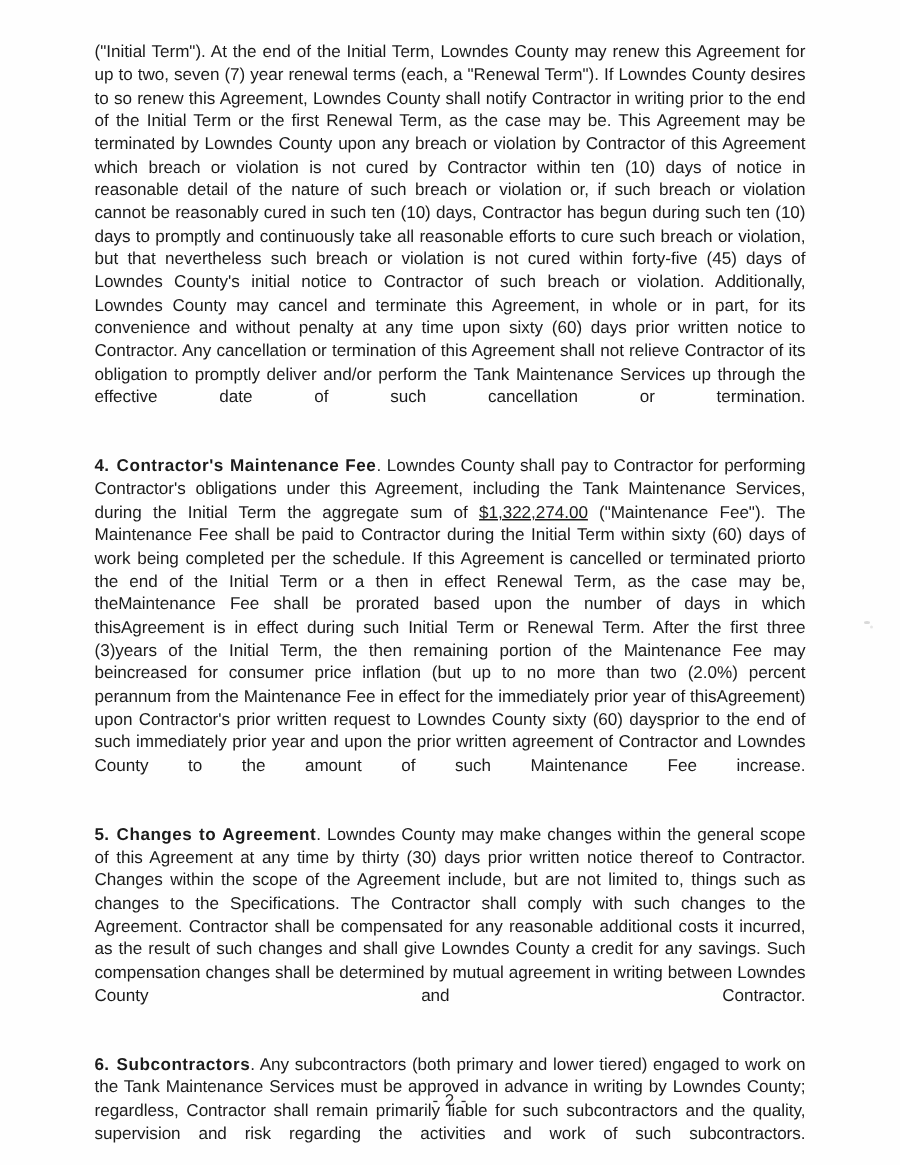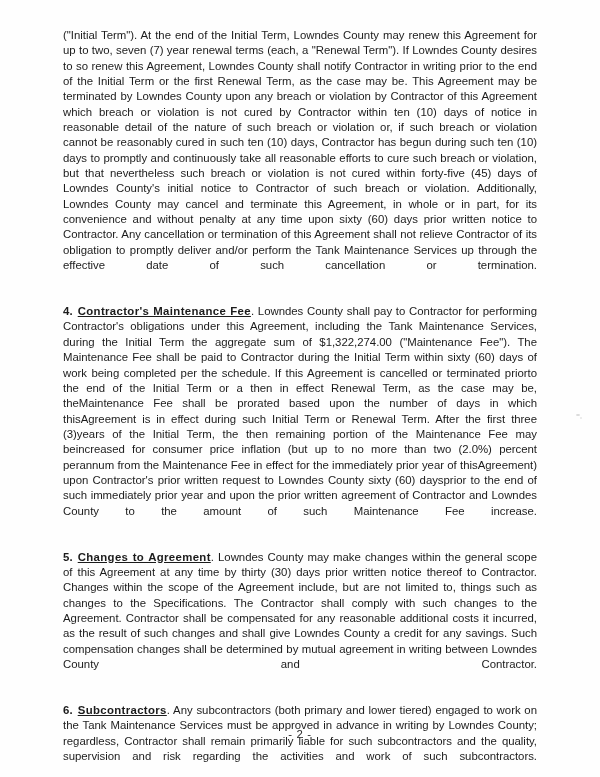--- a/index.html
+++ b/index.html
@@ -52,25 +52,25 @@
     width: 100%;
   }
 
   .sec-num {
     font-weight: bold;
     letter-spacing: 0.1px;
   }
 
   .sec-title {
     font-weight: bold;
-    text-decoration: underline;
     letter-spacing: 0.35px;
   }
 
   .amount {
+    text-decoration: underline;
     margin-top: 36px;
   }
 
   
   .gap {
     display: inline-block;
     width: 5px;
   }
 
   

